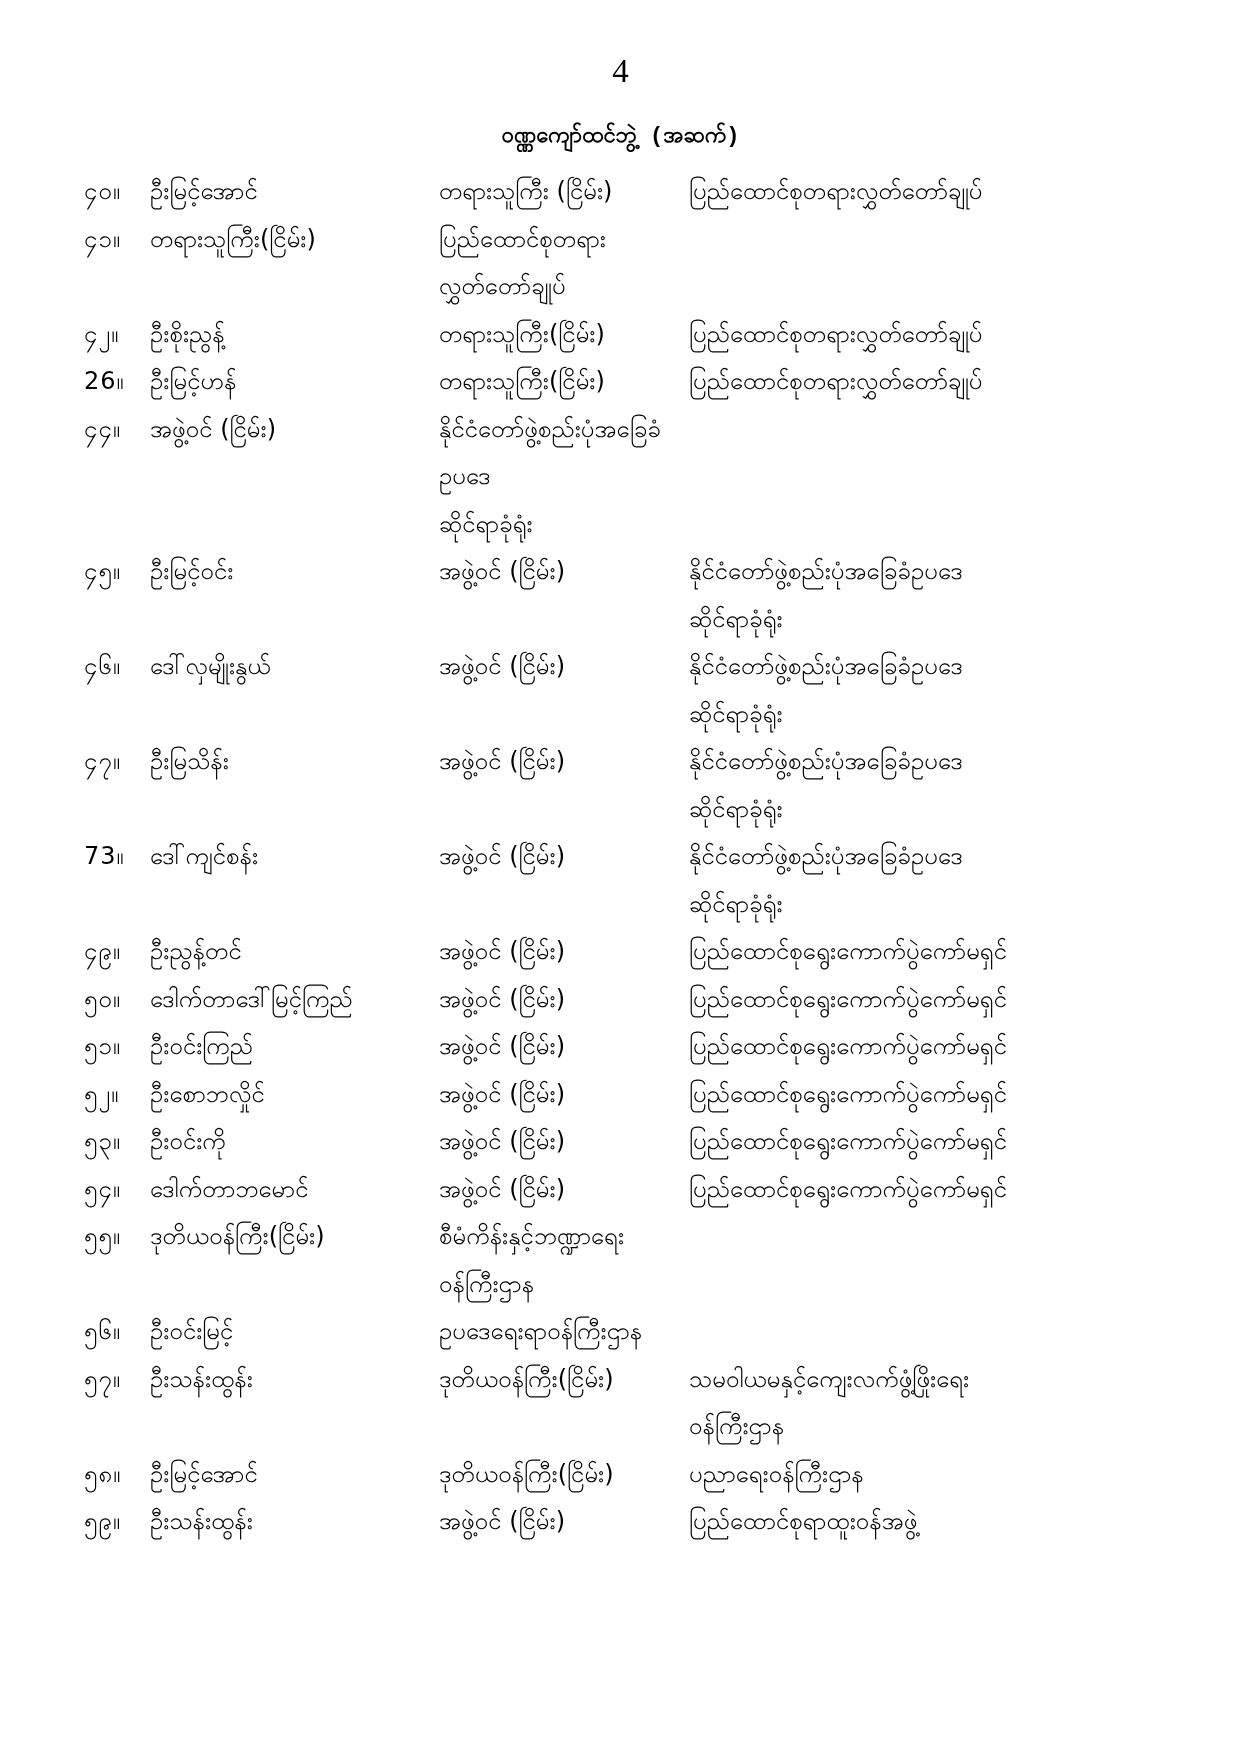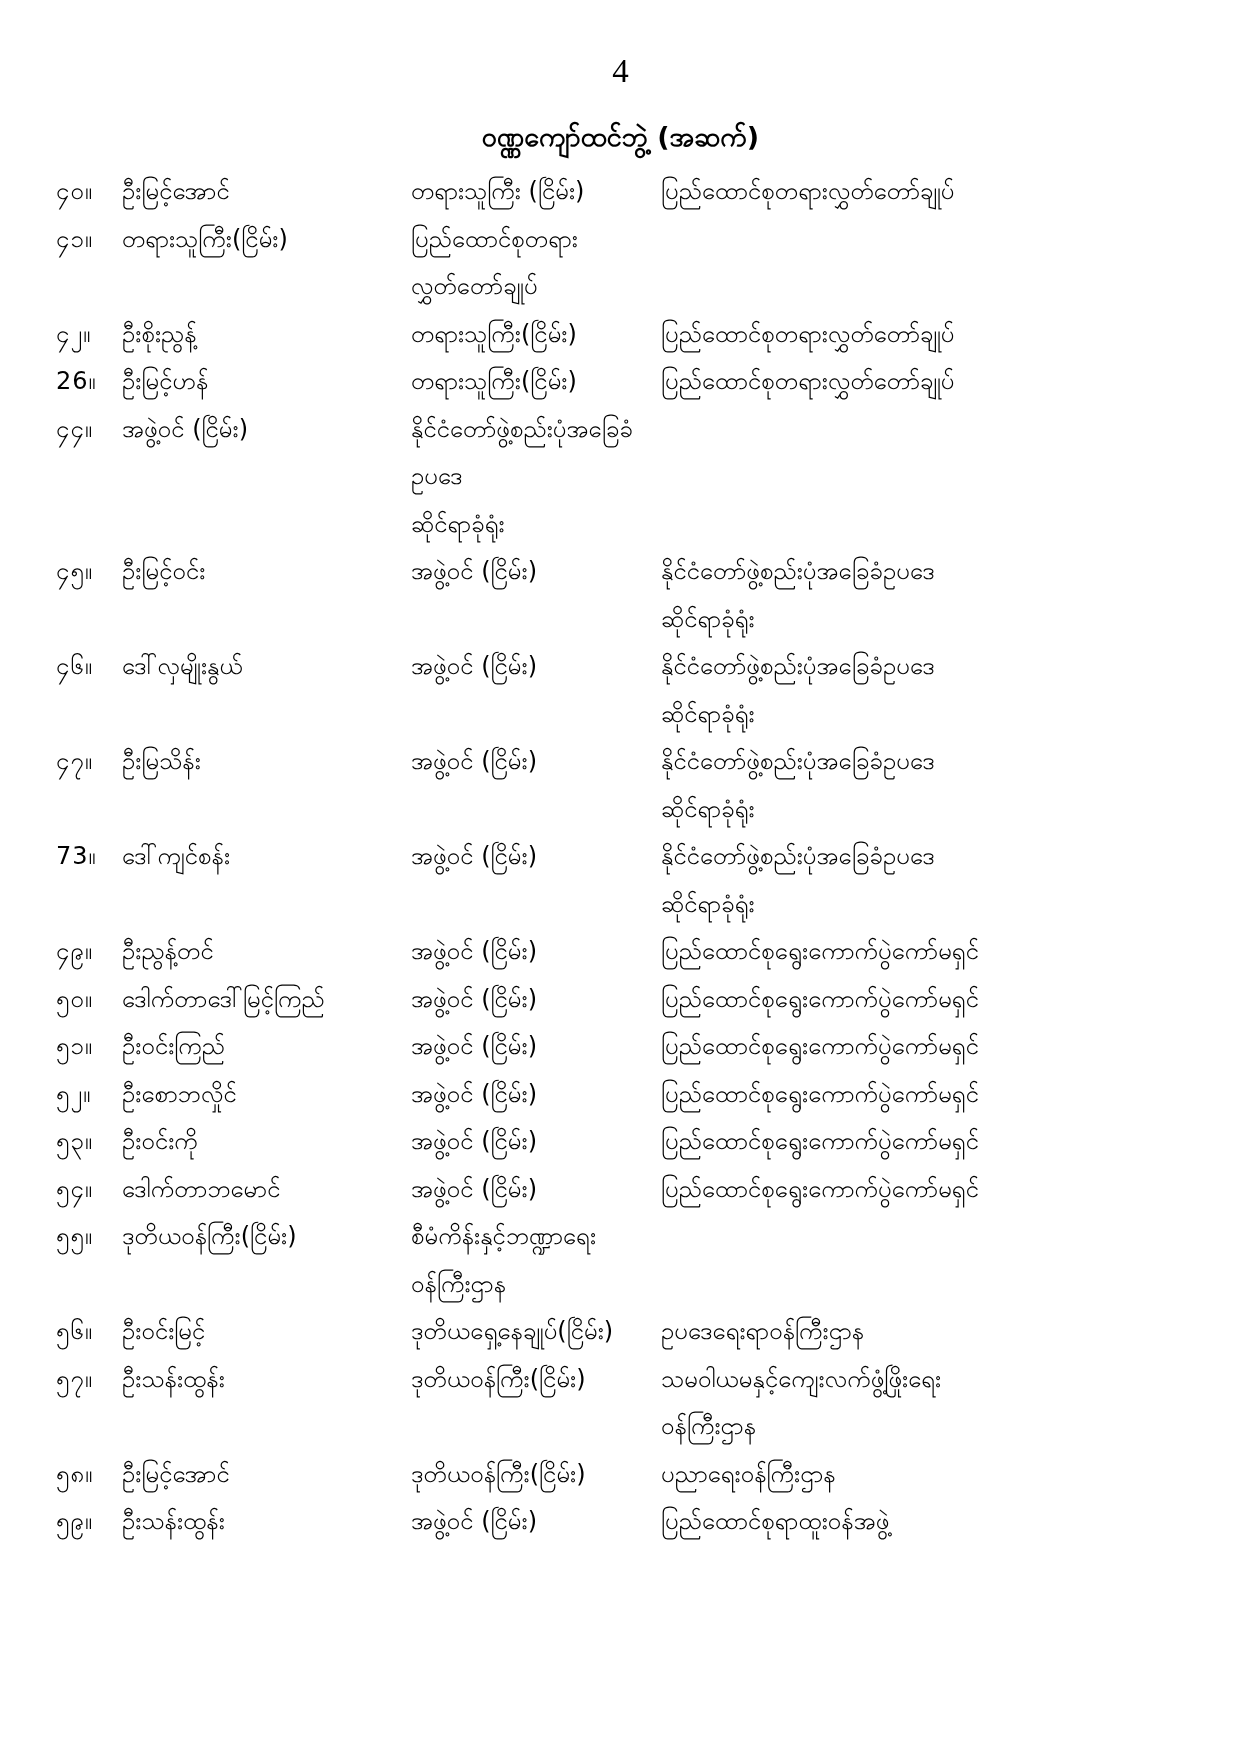--- a/index.html
+++ b/index.html
@@ -24,30 +24,31 @@
     padding-top: 50px;
     text-align: center;
     font-size: 33px;
     line-height: 42px;
     font-family: "Liberation Serif", "DejaVu Serif", serif;
   }
   .heading {
     padding-top: 22px;
     text-align: center;
     font-weight: bold;
-    font-size: 27px;
+    font-size: 22px;
     line-height: 46px;
+    font-family: Liberation Mono, monospace;
   }
   .list {
     padding-top: 8px;
   }
   .row {
     display: grid;
     grid-template-columns: 66px 289px 250px 436px;
-    margin-left: 56px;
+    margin-left: 84px;
     margin-right: 90px;
     font-size: 24px;
     line-height: 47.5px;
     align-items: start;
   }
   .cell {
     white-space: pre-line;
   }
   .cell.no {
     letter-spacing: 1px;
@@ -170,21 +171,20 @@
 
   <div class="row">
     <span class="cell no">၅၅။</span>
     <span class="cell position">ဒုတိယဝန်ကြီး(ငြိမ်း)</span>
     <span class="cell org">စီမံကိန်းနှင့်ဘဏ္ဍာရေးဝန်ကြီးဌာန</span>
   </div>
 
   <div class="row">
     <span class="cell no">၅၆။</span>
     <span class="cell name">ဦးဝင်းမြင့်</span>
-    <span class="cell position">ဒုတိယရှေ့နေချုပ်(ငြိမ်း)</span>
     <span class="cell org">ဥပဒေရေးရာဝန်ကြီးဌာန</span>
   </div>
 
   <div class="row">
     <span class="cell no">၅၇။</span>
     <span class="cell name">ဦးသန်းထွန်း</span>
     <span class="cell position">ဒုတိယဝန်ကြီး(ငြိမ်း)</span>
     <span class="cell org">သမဝါယမနှင့်ကျေးလက်ဖွံ့ဖြိုးရေး
 ဝန်ကြီးဌာန</span>
   </div>

